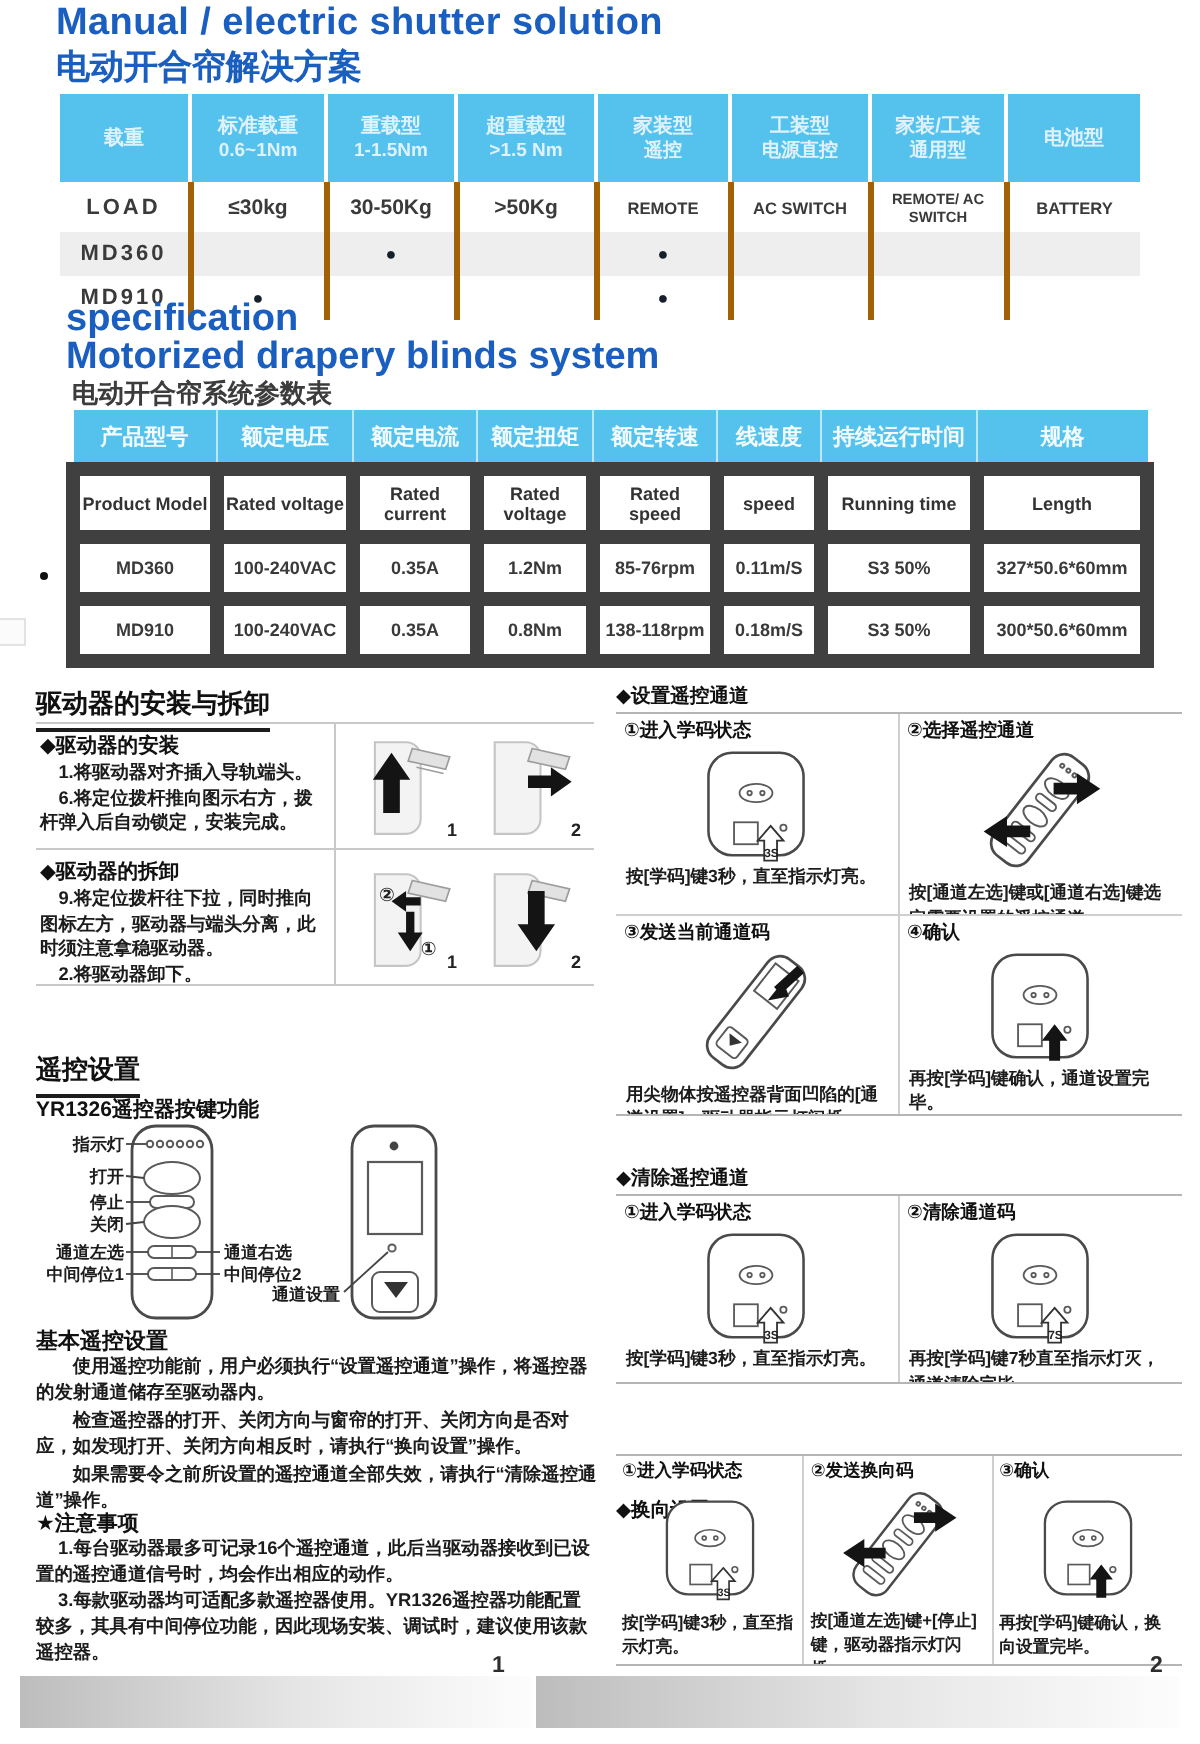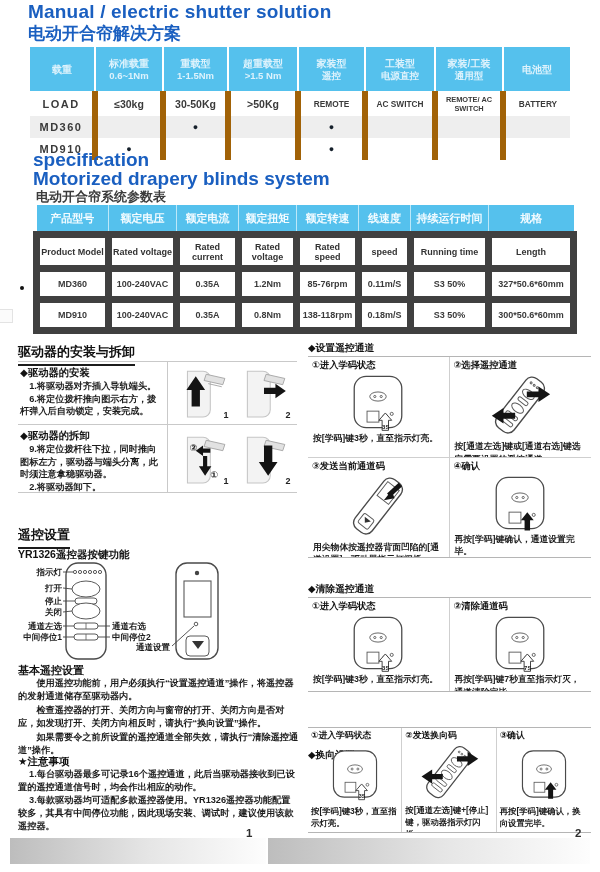--- a/index.html
+++ b/index.html
@@ -12,21 +12,21 @@
   .title-zh{left:28px;top:22px;font-size:17px;font-weight:bold;color:#1a5fc0;}
 
   
   .t1wrap{left:30px;top:47px;width:540px;}
   table{border-collapse:collapse;table-layout:fixed;width:100%;}
   .t1 th{background:#55c1ed;color:#ddf2fc;font-weight:bold;text-align:center;vertical-align:middle;
          border-right:2px solid #fff;padding:3px 1px;height:38px;}
   .t1 th:last-child{border-right:none;}
   .t1 .h1{display:block;font-size:10px;line-height:13px;}
   .t1 .h2{display:block;font-size:9.5px;line-height:12px;}
-  .t1 td{text-align:center;vertical-align:middle;border-right:6px solid #a16207;color:#3a3a3a;
+  .t1 td{text-align:center;vertical-align:middle;border-right:3px solid #a16207;color:#3a3a3a;
          font-weight:bold;height:22px;}
   .t1 td:last-child{border-right:none;}
   .t1 .r-load td{font-size:10.5px;height:23px;}
   .t1 td.c0{font-size:11px;letter-spacing:1.5px;}
   .t1 td.sm{font-size:8.3px;}
   .t1 td.xs{font-size:7.4px;line-height:9px;}
   .t1 .r-360 td{background:#eeeeee;height:20px;}
   .t1 .r-910 td{height:20px;}
   .t1 td.dot{font-size:9px;color:#15202b;}
 

